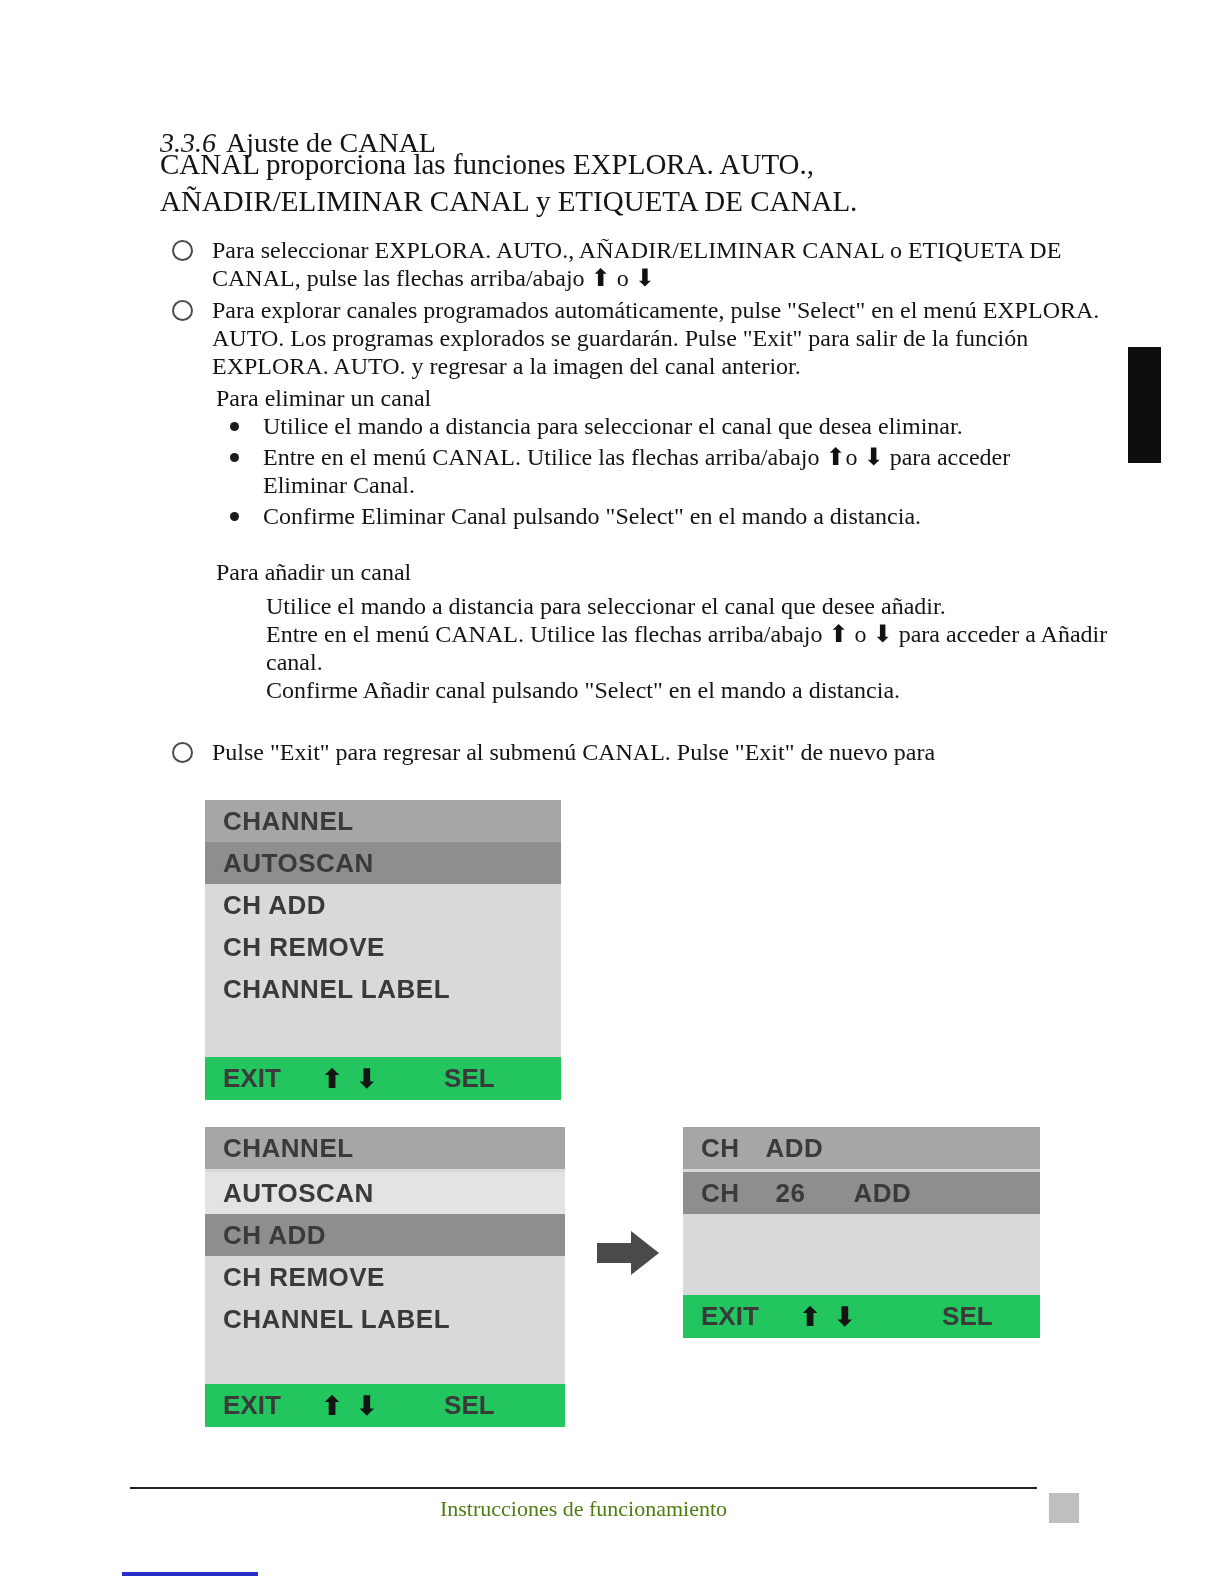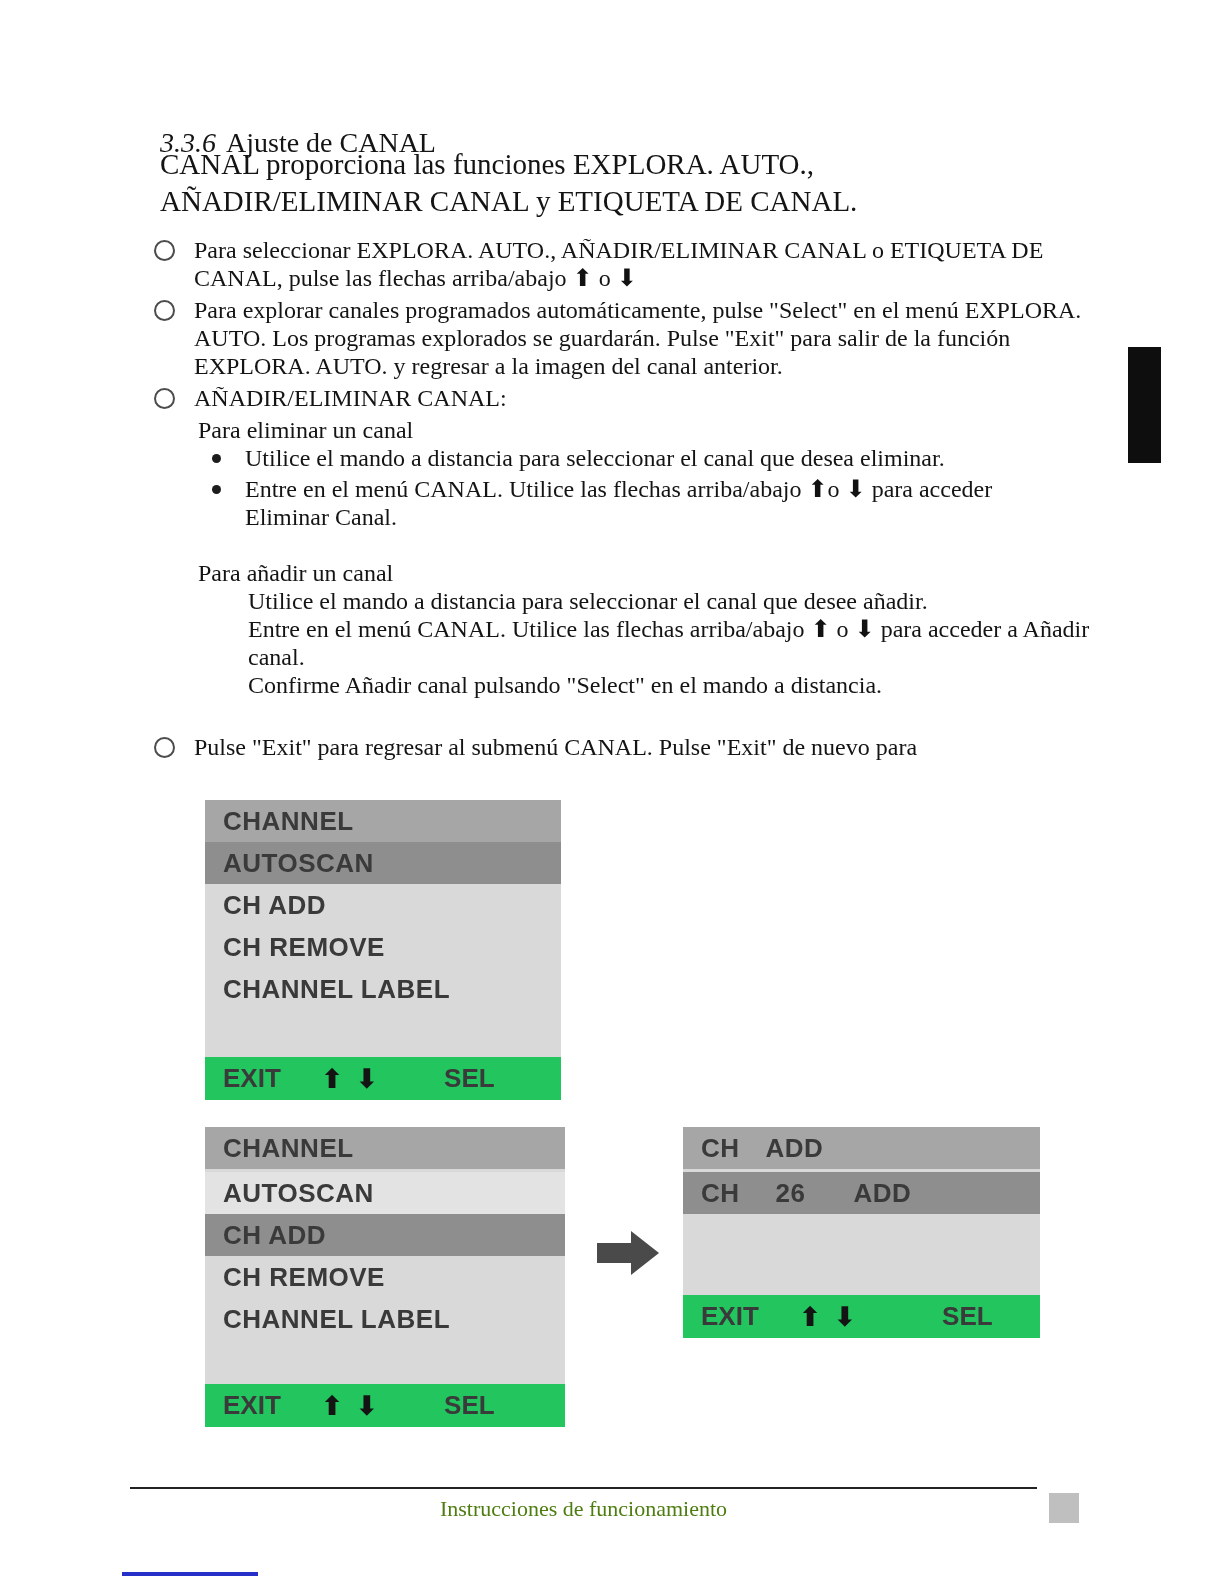--- a/index.html
+++ b/index.html
@@ -12,34 +12,34 @@
   .page { position:absolute; inset:0; background:#fff; }
 
   
   .sec-title { position:absolute; left:160px; top:103px; font-size:28px;margin-top:24px; }
   .sec-title .num { font-style:italic; margin-right:10px; }
   .intro { position:absolute; left:160px; top:146px; width:900px;
            font-size:29px; line-height:37px; }
   .b { font-weight:normal; }
 
   
-  .content { position:absolute; left:154px; top:236px; width:965px; }
+  .content { position:absolute; left:172px; top:236px; width:965px; }
   .brow { display:flex; align-items:flex-start; margin-bottom:4px; }
   .obullet { width:21px; height:21px; border:2px solid #4c4c4c; border-radius:50%;
              flex:0 0 auto; margin:4px 19px 0 0; background:#fff; }
   .btext { font-size:24px; line-height:28px; }
   .w1 { max-width:880px; }
   .w2 { max-width:920px; }
   .glyph { font-family:"DejaVu Sans", sans-serif; font-size:24px; color:#111; }
   .sub { margin-left:44px; }
   .dotrow { display:flex; align-items:flex-start; margin-bottom:3px; }
   .dot { width:9px; height:9px; background:#1c1c1c; border-radius:50%;
          flex:0 0 auto; margin:10px 24px 0 14px; }
   .sub .w3 { max-width:830px; }
-  .addtitle { margin-top:28px; margin-bottom:0; }
+  .addtitle { margin-top:28px; margin-bottom:6px; }
   .plain { margin-left:50px; }
   .plain .w4 { max-width:850px; }
   .last-bullet { margin-top:34px; }
 
   
   .osd { position:absolute; background:#d9d9d9;
          font-family:"Liberation Sans", sans-serif; font-weight:bold;
          color:#3a3a3a; }
   .osd-row { height:42px; display:flex; align-items:center;
              padding:0 18px; font-size:26px; letter-spacing:.5px; }
@@ -94,35 +94,35 @@
     <div class="brow">
       <span class="obullet"></span>
       <p class="btext w1"><span>Para seleccionar </span><span class="b">EXPLORA. AUTO., AÑADIR/ELIMINAR CANAL</span><span> o </span><span class="b">ETIQUETA DE CANAL</span><span>, pulse las flechas arriba/abajo </span><span class="glyph">⬆</span><span> o </span><span class="glyph">⬇</span></p>
     </div>
 
     <div class="brow">
       <span class="obullet"></span>
       <p class="btext w2"><span>Para explorar canales programados automáticamente, pulse "Select" en el menú </span><span class="b">EXPLORA. AUTO.</span><span> Los programas explorados se guardarán. Pulse "Exit" para salir de la función </span><span class="b">EXPLORA. AUTO.</span><span> y regresar a la imagen del canal anterior.</span></p>
     </div>
 
-    <div class="brow">
-      <span class="obullet"></span>
-      <p class="btext"><span class="b">AÑADIR/ELIMINAR CANAL:</span></p>
-    </div>
 
     <div class="sub">
       <p class="btext">Para eliminar un canal</p>
 
       <div class="dotrow">
         <span class="dot"></span>
         <p class="btext w3"><span>Utilice el mando a distancia para seleccionar el canal que desea eliminar.</span></p>
       </div>
       <div class="dotrow">
         <span class="dot"></span>
         <p class="btext w3"><span>Entre en el menú CANAL. Utilice las flechas arriba/abajo </span><span class="glyph">⬆</span><span>o </span><span class="glyph">⬇</span><span> para acceder Eliminar Canal.</span></p>
+      </div>
+      <div class="dotrow">
+        <span class="dot"></span>
+        <p class="btext w3"><span>Confirme Eliminar Canal pulsando "Select" en el mando a distancia.</span></p>
       </div>
 
       <p class="btext addtitle">Para añadir un canal</p>
       <div class="plain">
         <p class="btext w4"><span>Utilice el mando a distancia para seleccionar el canal que desee añadir.</span></p>
         <p class="btext w4"><span>Entre en el menú CANAL. Utilice las flechas arriba/abajo </span><span class="glyph">⬆</span><span> o </span><span class="glyph">⬇</span><span> para acceder a Añadir canal.</span></p>
         <p class="btext w4"><span>Confirme Añadir canal pulsando "Select" en el mando a distancia.</span></p>
       </div>
     </div>
 

